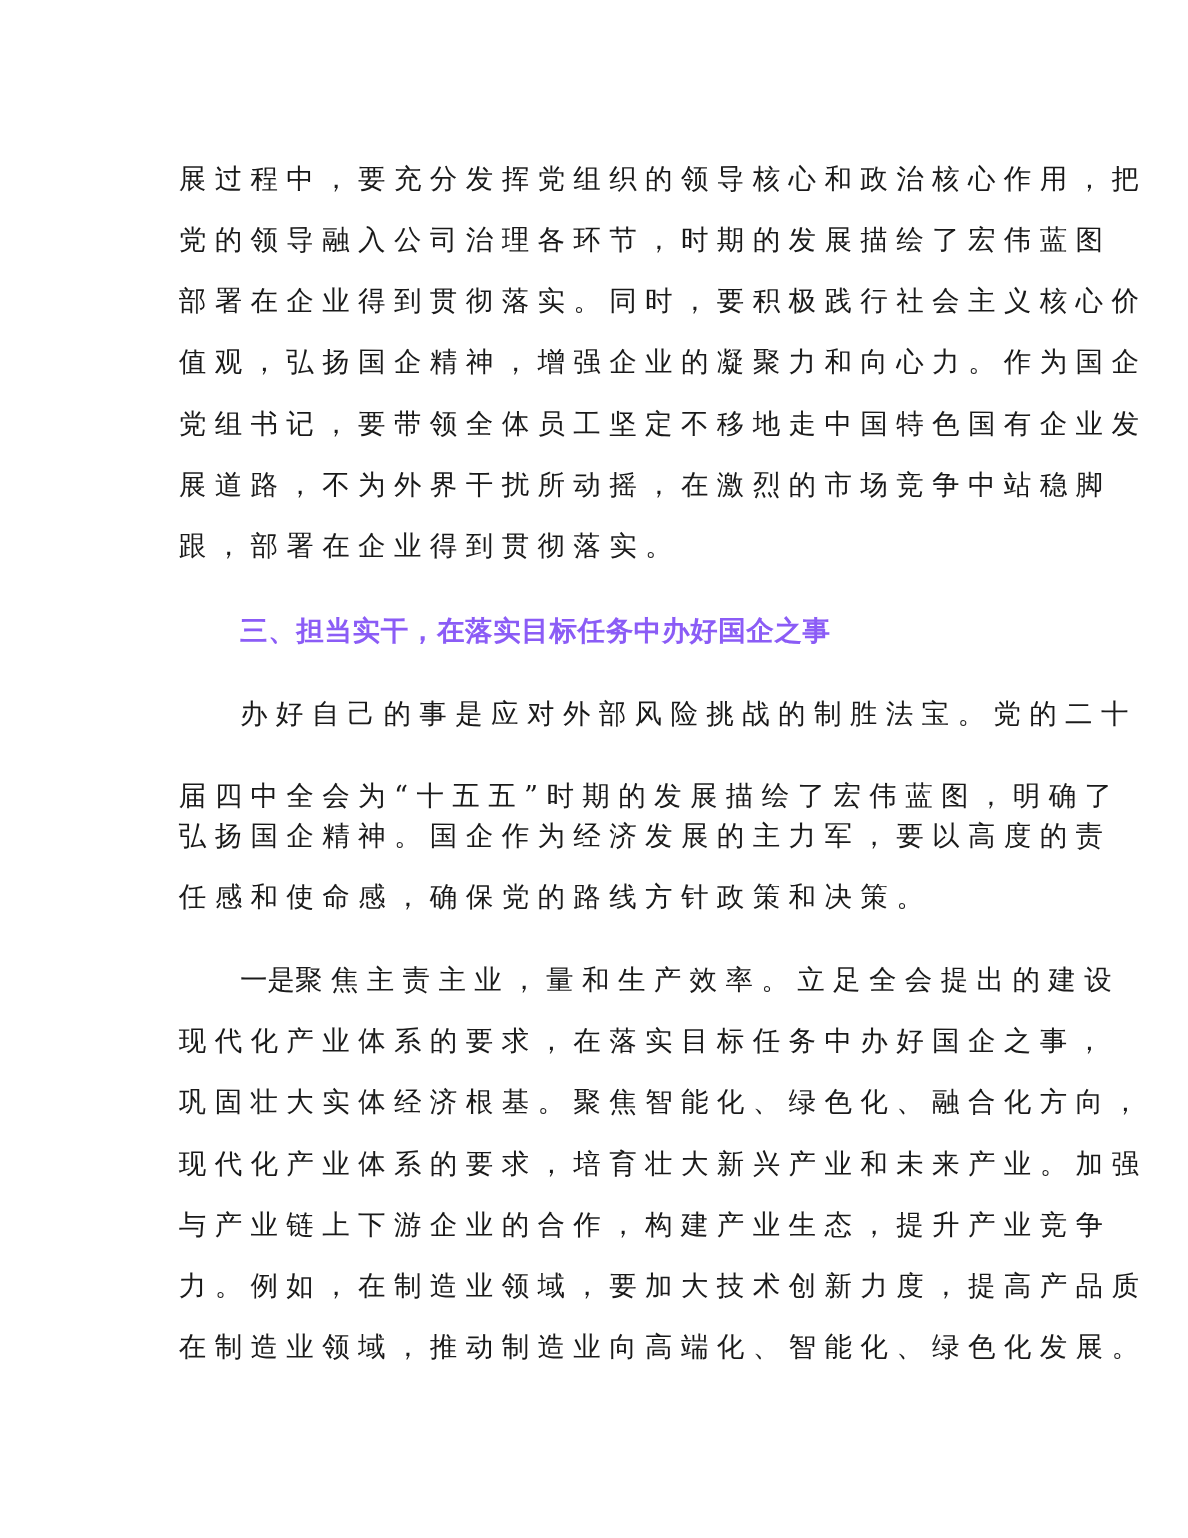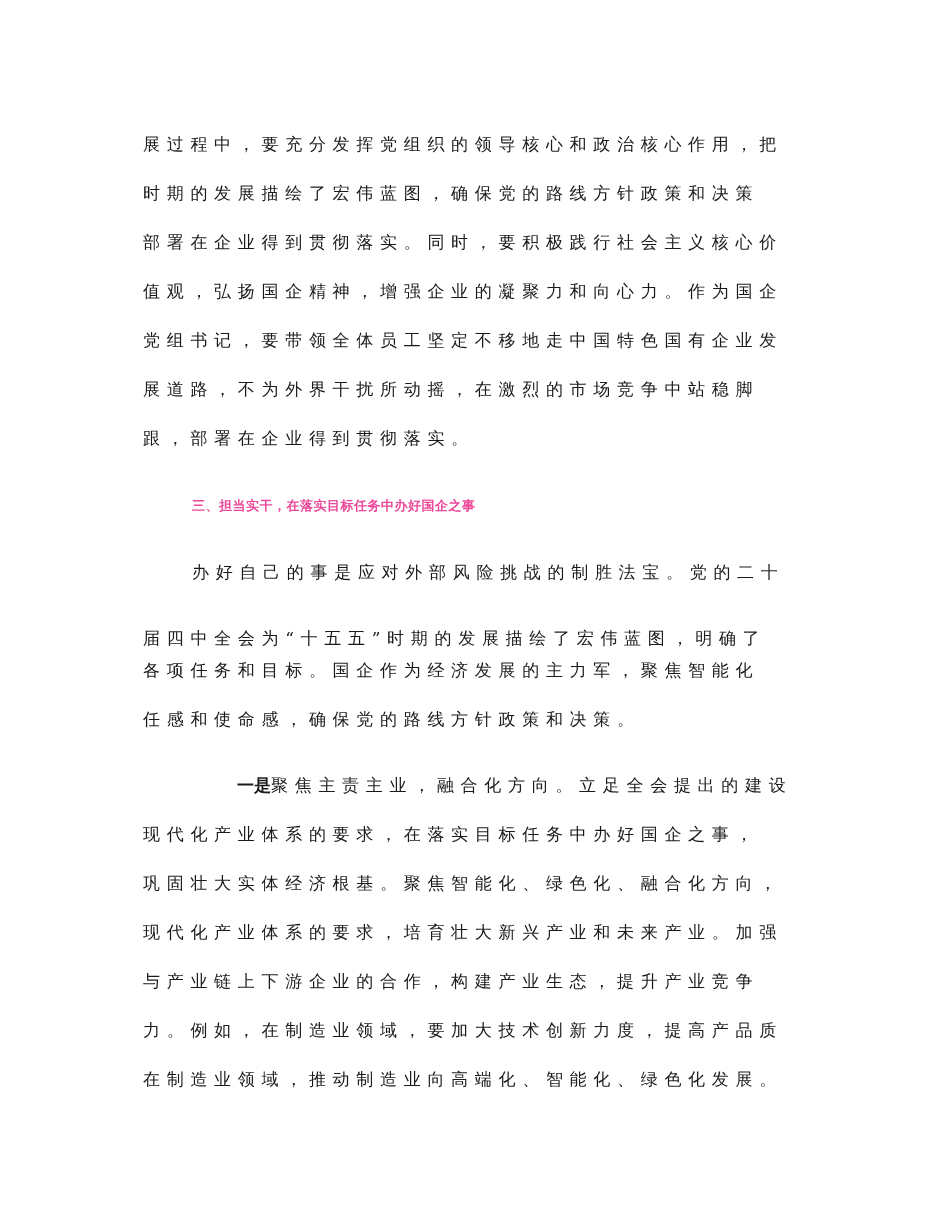--- a/index.html
+++ b/index.html
@@ -17,72 +17,71 @@
       position: absolute;
       left: 143px;
       top: 0;
       width: 680px;
     }
     .line {
       position: absolute;
       left: 0;
       white-space: nowrap;
       font-family: "DejaVu Serif", "Liberation Serif", serif;
-      font-size: 17px;
+      font-size: 22px;
       letter-spacing: 6.7px;
       color: #1a1a1a;
       line-height: 28px;
       height: 28px;
     }
     .line.indent { left: 49px; }
     .heading {
       position: absolute;
       left: 49px;
       white-space: nowrap;
       font-family: "DejaVu Sans", "Liberation Sans", sans-serif;
-      font-size: 13px;
+      font-size: 22px;
       font-weight: bold;
       letter-spacing: 0.5px;
-      color: #ec4899;
+      color: #8b5cf6;
       line-height: 28px;
       height: 28px;
     }
     .lead-bold {
       font-family: "DejaVu Sans", "Liberation Sans", sans-serif;
-      font-weight: bold;
+      font-weight: normal;
       letter-spacing: 0px;
-      margin-left: 45px;
     }
   </style>
 </head>
 <body>
 
 <div class="page">
 
   <div>
     <div class="line" style="top:130px">展过程中，要充分发挥党组织的领导核心和政治核心作用，把</div>
-    <div class="line" style="top:179px">时期的发展描绘了宏伟蓝图，确保党的路线方针政策和决策</div>
+    <div class="line" style="top:179px">党的领导融入公司治理各环节，时期的发展描绘了宏伟蓝图</div>
     <div class="line" style="top:228px">部署在企业得到贯彻落实。同时，要积极践行社会主义核心价</div>
     <div class="line" style="top:277px">值观，弘扬国企精神，增强企业的凝聚力和向心力。作为国企</div>
     <div class="line" style="top:326px">党组书记，要带领全体员工坚定不移地走中国特色国有企业发</div>
     <div class="line" style="top:375px">展道路，不为外界干扰所动摇，在激烈的市场竞争中站稳脚</div>
     <div class="line" style="top:424px">跟，部署在企业得到贯彻落实。</div>
   </div>
 
   <div class="heading" style="top:492px">三、担当实干，在落实目标任务中办好国企之事</div>
 
   <div>
     <div class="line indent" style="top:558px">办好自己的事是应对外部风险挑战的制胜法宝。党的二十</div>
     <div class="line" style="top:624px">届四中全会为“十五五”时期的发展描绘了宏伟蓝图，明确了</div>
-    <div class="line" style="top:656px">各项任务和目标。国企作为经济发展的主力军，聚焦智能化</div>
+    <div class="line" style="top:656px">弘扬国企精神。国企作为经济发展的主力军，要以高度的责</div>
     <div class="line" style="top:705px">任感和使命感，确保党的路线方针政策和决策。</div>
   </div>
 
   <div>
-    <div class="line indent" style="top:771px"><span class="lead-bold">一是</span><span>聚焦主责主业，融合化方向。立足全会提出的建设</span></div>
+    <div class="line indent" style="top:771px"><span class="lead-bold">一是</span><span>聚焦主责主业，量和生产效率。立足全会提出的建设</span></div>
     <div class="line" style="top:820px">现代化产业体系的要求，在落实目标任务中办好国企之事，</div>
     <div class="line" style="top:869px">巩固壮大实体经济根基。聚焦智能化、绿色化、融合化方向，</div>
     <div class="line" style="top:918px">现代化产业体系的要求，培育壮大新兴产业和未来产业。加强</div>
     <div class="line" style="top:967px">与产业链上下游企业的合作，构建产业生态，提升产业竞争</div>
     <div class="line" style="top:1016px">力。例如，在制造业领域，要加大技术创新力度，提高产品质</div>
     <div class="line" style="top:1065px">在制造业领域，推动制造业向高端化、智能化、绿色化发展。</div>
   </div>
 
 </div>
 

